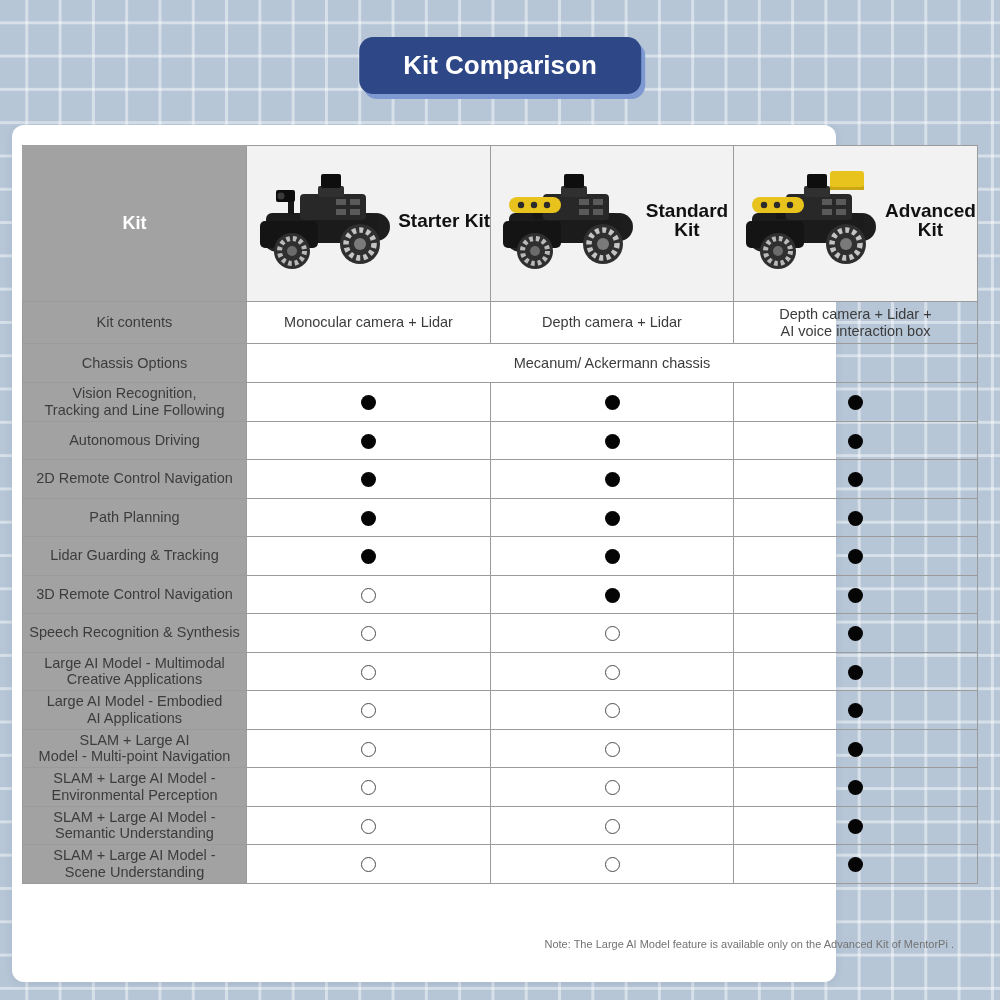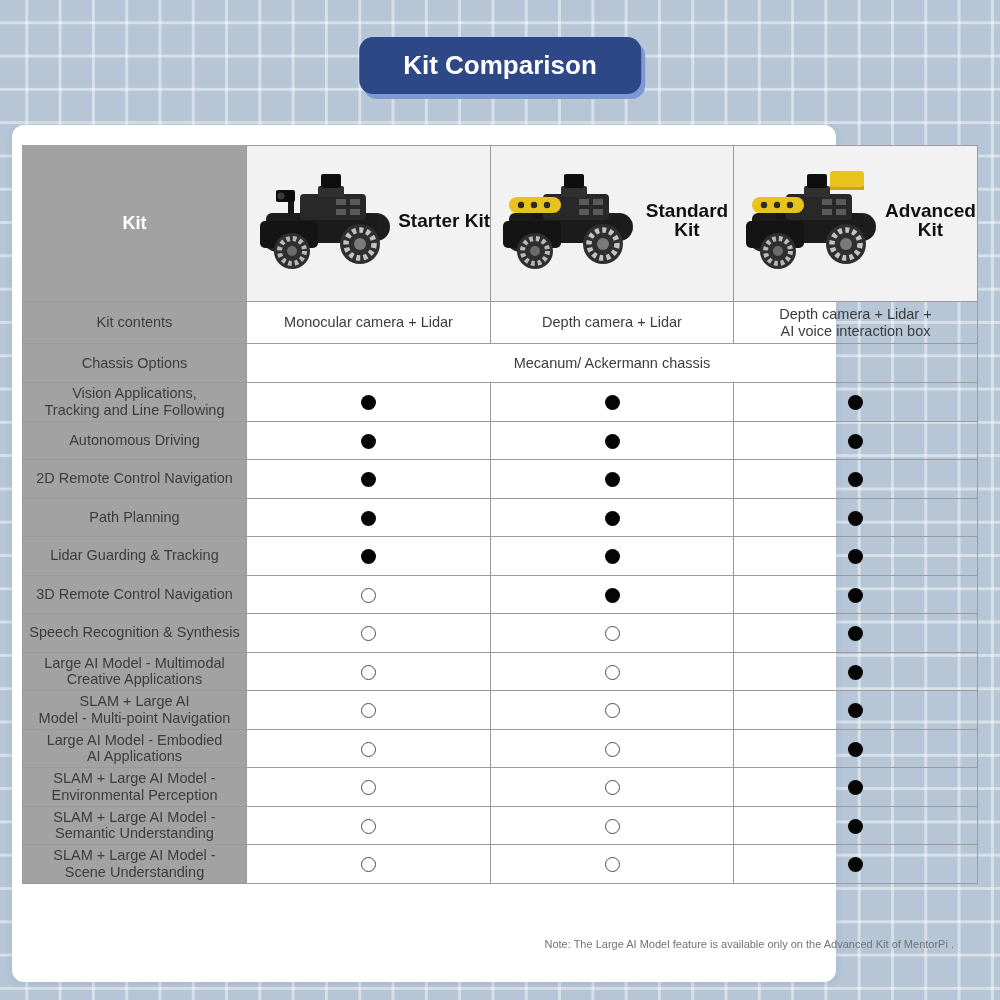--- a/index.html
+++ b/index.html
@@ -190,21 +190,21 @@
         <td class="val">Depth camera + Lidar +
 AI voice interaction box</td>
       </tr>
 
       <tr class="r-chassis">
         <td class="label">Chassis Options</td>
         <td class="val" colspan="3">Mecanum/ Ackermann chassis</td>
       </tr>
 
       <tr class="r-feat">
-        <td class="label">Vision Applications,
+        <td class="label">Vision Recognition,
 Tracking and Line Following</td>
         <td><span class="dot filled"></span></td>
         <td><span class="dot filled"></span></td>
         <td><span class="dot filled"></span></td>
       </tr>
       <tr class="r-feat">
         <td class="label">Autonomous Driving</td>
         <td><span class="dot filled"></span></td>
         <td><span class="dot filled"></span></td>
         <td><span class="dot filled"></span></td>
@@ -240,29 +240,29 @@
         <td><span class="dot filled"></span></td>
       </tr>
       <tr class="r-feat">
         <td class="label">Large AI Model - Multimodal
 Creative Applications</td>
         <td><span class="dot empty"></span></td>
         <td><span class="dot empty"></span></td>
         <td><span class="dot filled"></span></td>
       </tr>
       <tr class="r-feat">
+        <td class="label">Large AI Model - Embodied
+AI Applications</td>
+        <td><span class="dot empty"></span></td>
+        <td><span class="dot empty"></span></td>
+        <td><span class="dot filled"></span></td>
+      </tr>
+      <tr class="r-feat">
         <td class="label">SLAM + Large AI
 Model - Multi-point Navigation</td>
-        <td><span class="dot empty"></span></td>
-        <td><span class="dot empty"></span></td>
-        <td><span class="dot filled"></span></td>
-      </tr>
-      <tr class="r-feat">
-        <td class="label">Large AI Model - Embodied
-AI Applications</td>
         <td><span class="dot empty"></span></td>
         <td><span class="dot empty"></span></td>
         <td><span class="dot filled"></span></td>
       </tr>
       <tr class="r-feat">
         <td class="label">SLAM + Large AI Model -
 Environmental Perception</td>
         <td><span class="dot empty"></span></td>
         <td><span class="dot empty"></span></td>
         <td><span class="dot filled"></span></td>

